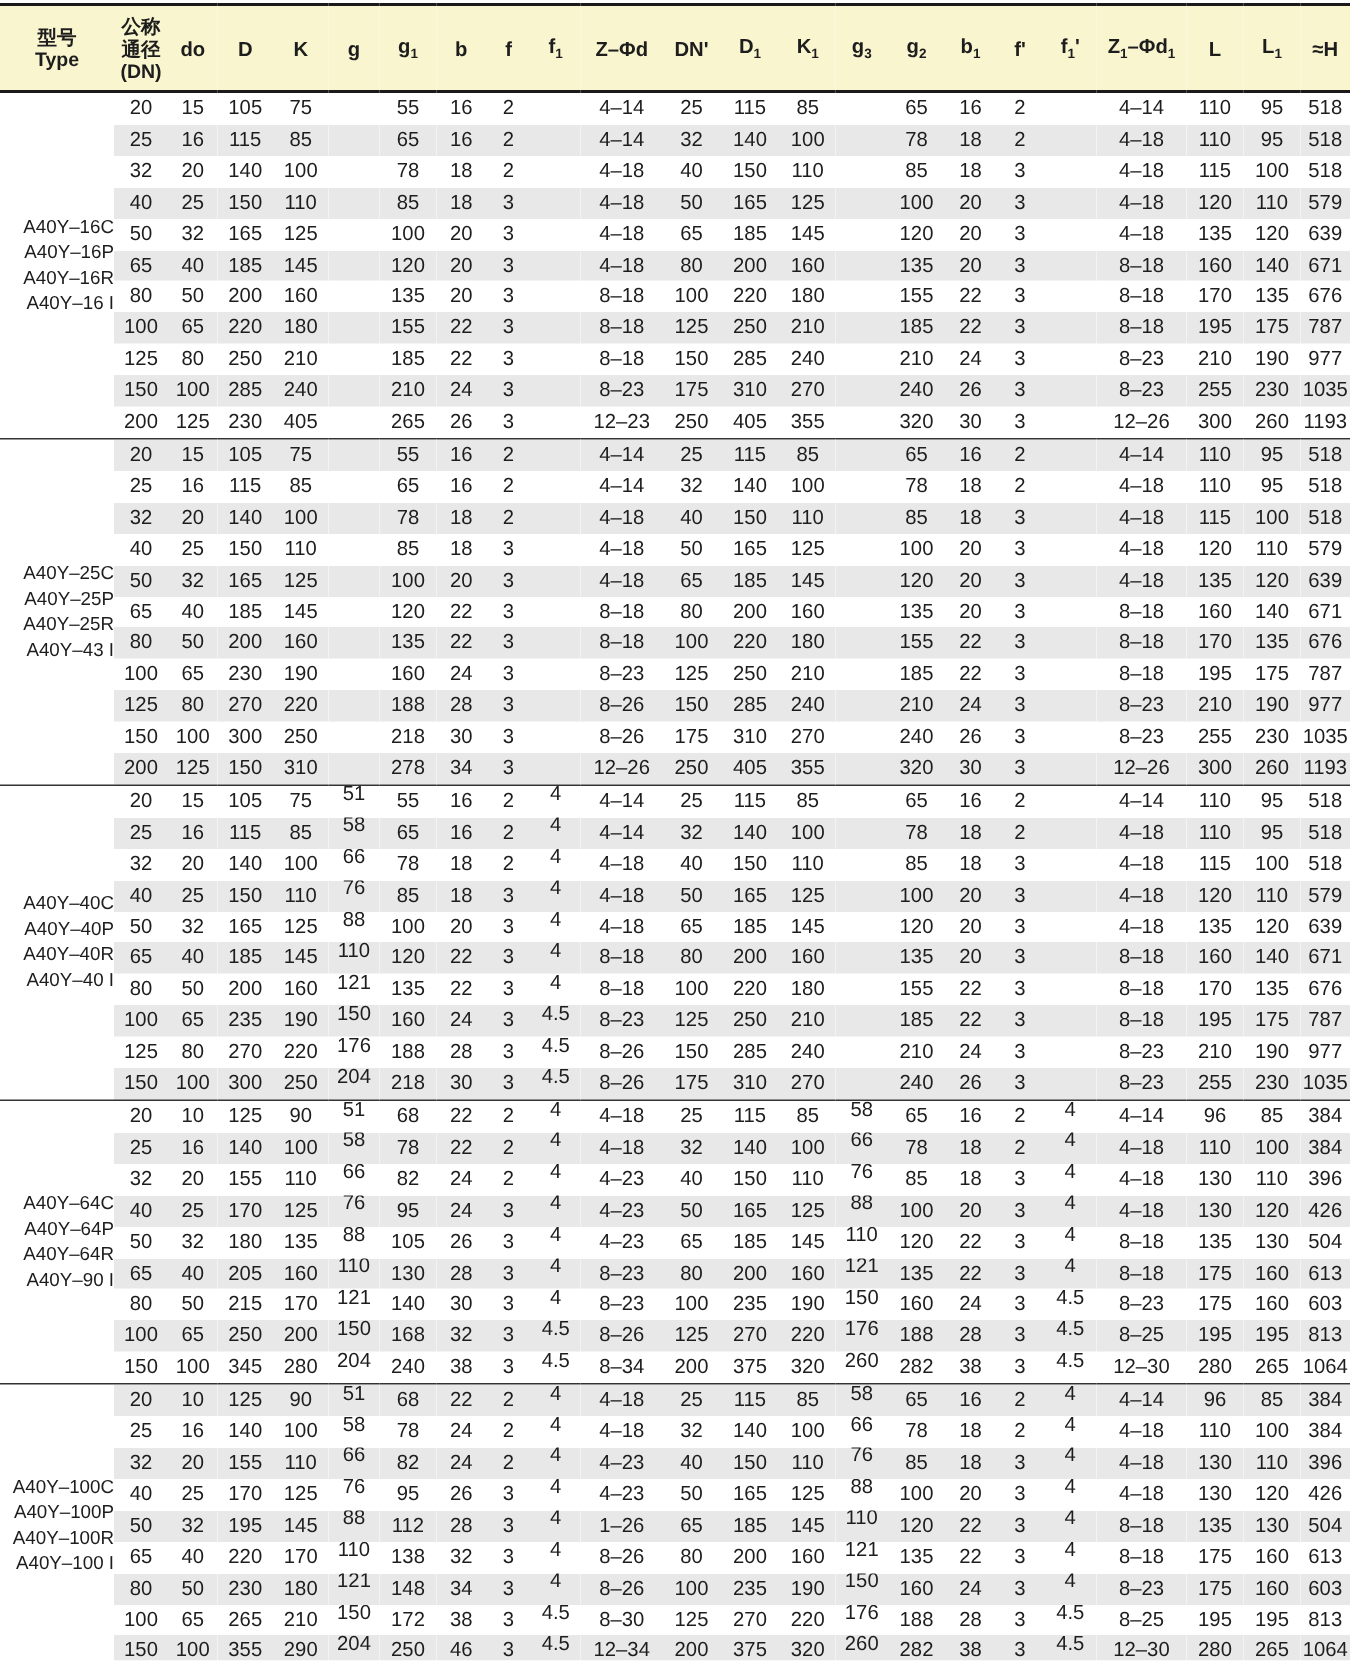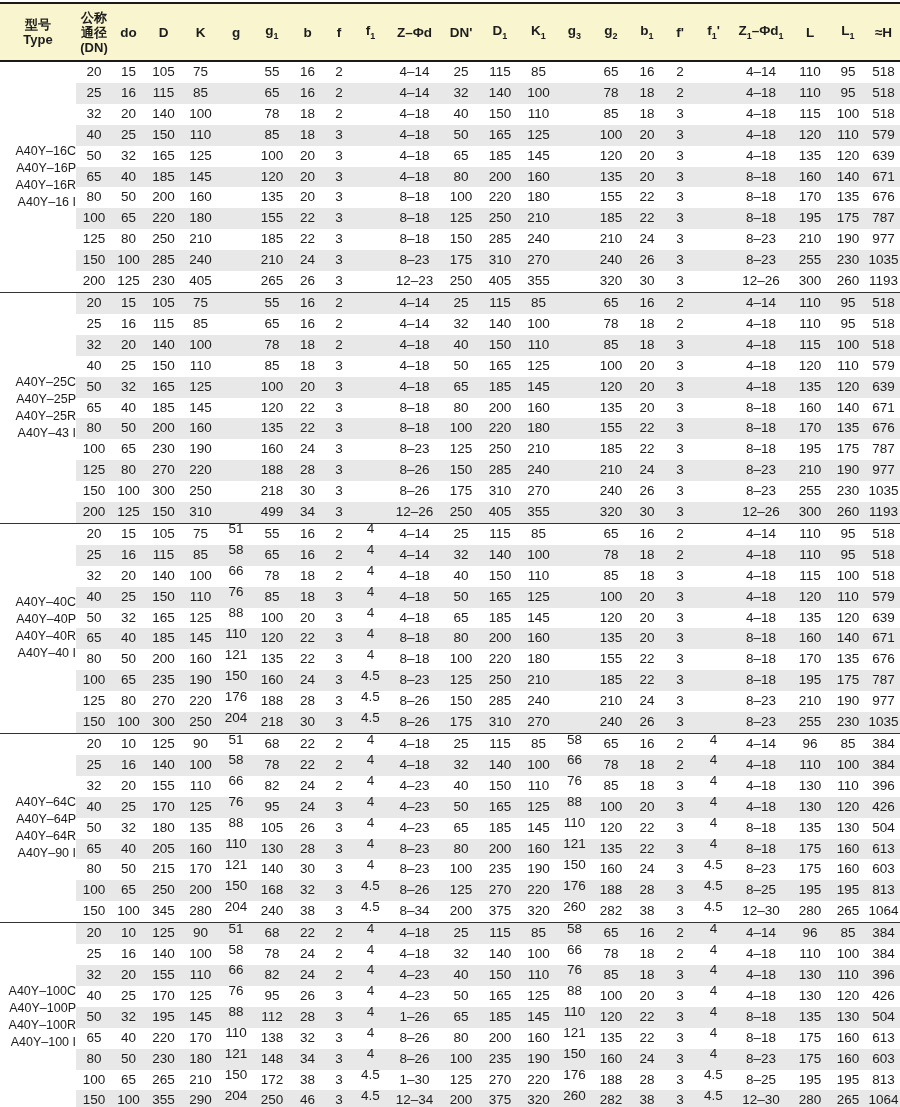--- a/index.html
+++ b/index.html
@@ -613,21 +613,21 @@
           <td>255</td>
           <td>230</td>
           <td>1035</td>
         </tr>
         <tr>
           <td class="stripe">200</td>
           <td class="stripe">125</td>
           <td class="stripe">150</td>
           <td class="stripe">310</td>
           <td class="stripe"></td>
-          <td class="stripe">499</td>
+          <td class="stripe">278</td>
           <td class="stripe">34</td>
           <td class="stripe">3</td>
           <td class="stripe"></td>
           <td class="stripe">12–26</td>
           <td class="stripe">250</td>
           <td class="stripe">405</td>
           <td class="stripe">355</td>
           <td class="stripe"></td>
           <td class="stripe">320</td>
           <td class="stripe">30</td>
@@ -1283,21 +1283,21 @@
         <tr>
           <td>100</td>
           <td>65</td>
           <td>265</td>
           <td>210</td>
           <td><span class="raised">150</span></td>
           <td>172</td>
           <td>38</td>
           <td>3</td>
           <td><span class="raised">4.5</span></td>
-          <td>1–30</td>
+          <td>8–30</td>
           <td>125</td>
           <td>270</td>
           <td>220</td>
           <td><span class="raised">176</span></td>
           <td>188</td>
           <td>28</td>
           <td>3</td>
           <td><span class="raised">4.5</span></td>
           <td>8–25</td>
           <td>195</td>

